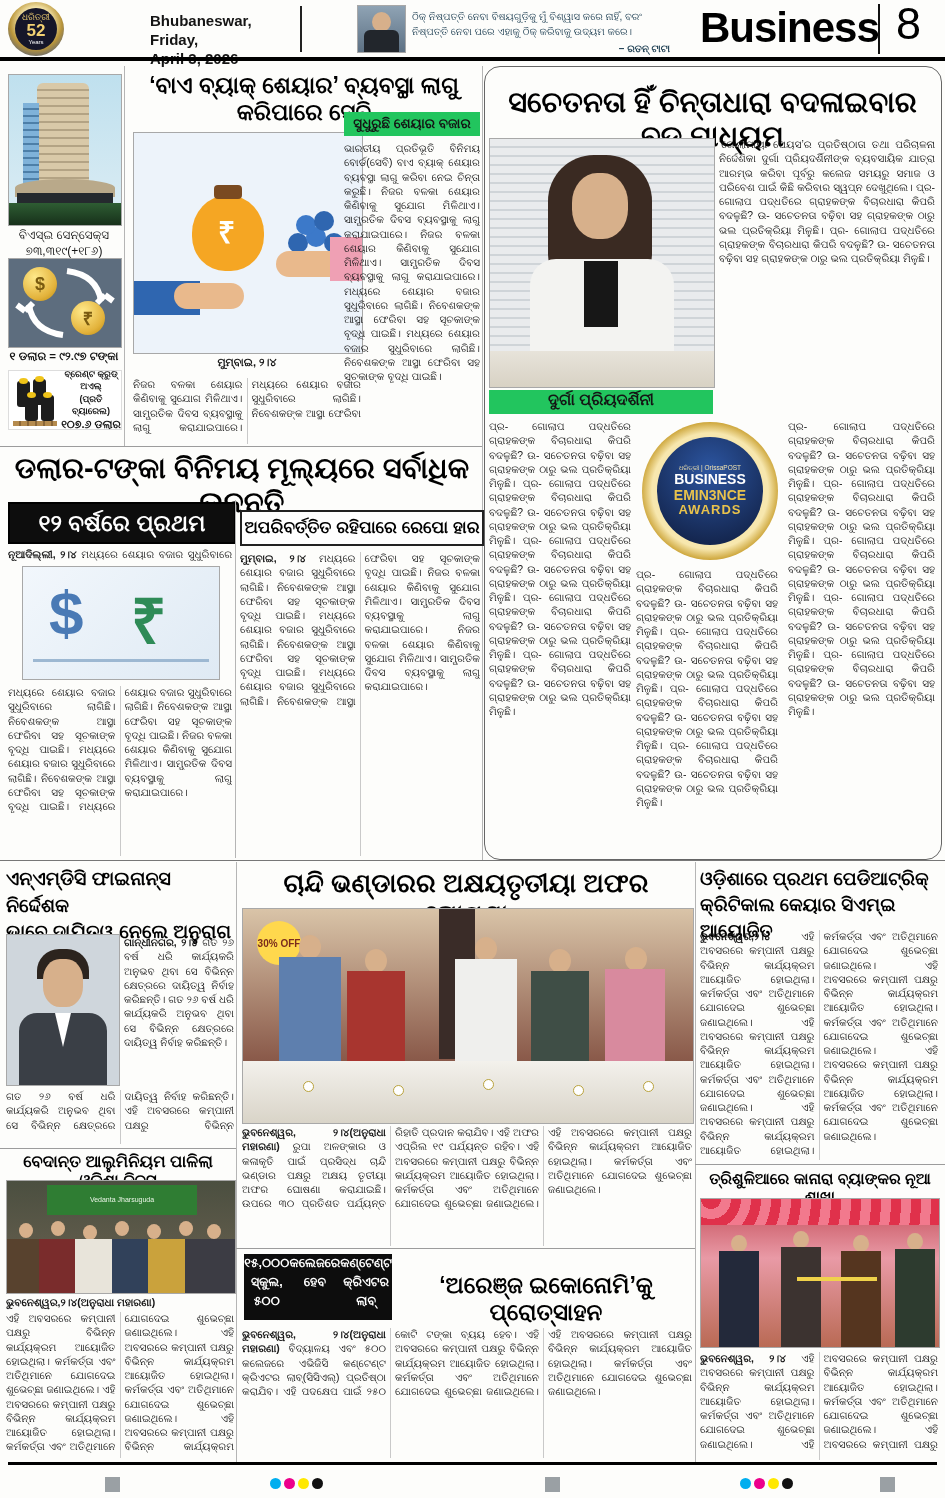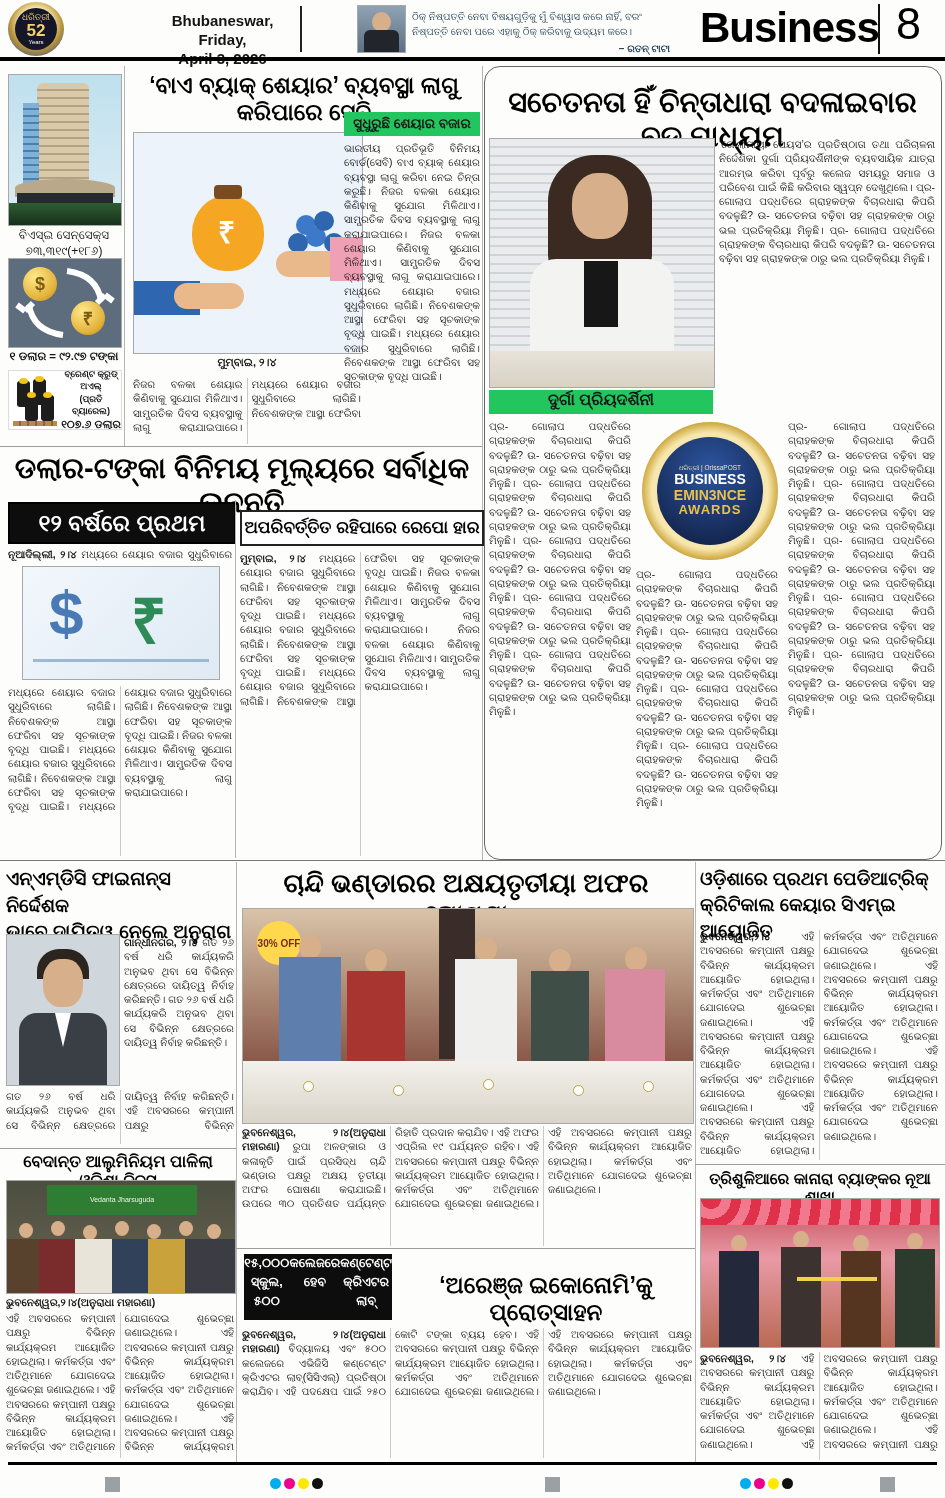--- a/index.html
+++ b/index.html
@@ -47,21 +47,21 @@
 
 <div class="page">
 
   <div class="abs logo-outer">
     <div class="logo-inner">
       <span style="font-size:9px;">ଧରିତ୍ରୀ</span>
       <span style="font-size:17px;font-weight:bold;text-align:right;">52</span>
       <span style="font-size:6px;color:#fff;">Years</span>
     </div>
   </div>
-  <div class="abs" style="left:150px;top:12px;width:145px;text-align:center;font-weight:bold;font-size:15px;line-height:1.25;">
+  <div class="abs" style="left:150px;top:12px;width:145px;text-align:left;font-weight:bold;font-size:15px;line-height:1.25;">
     <div>Bhubaneswar, Friday,</div>
     <div>April 3, 2026</div>
   </div>
   <div class="abs" style="left:300px;top:6px;width:2px;height:46px;background:#222;"></div>
   <div class="abs quote-photo ph">
     <div class="face abs" style="left:14px;top:6px;width:19px;height:20px;"></div>
     <div class="abs" style="left:6px;top:24px;width:35px;height:22px;background:#22262c;border-radius:6px 6px 0 0;"></div>
   </div>
   <div class="abs" style="left:412px;top:9px;width:258px;font-size:10px;line-height:1.5;color:#133;color:#1d3e52;">
     <span>ଠିକ୍ ନିଷ୍ପତ୍ତି ନେବା ବିଷୟଗୁଡ଼ିକୁ ମୁଁ ବିଶ୍ୱାସ କରେ ନାହିଁ, ବରଂ ନିଷ୍ପତ୍ତି ନେବା ପରେ ଏହାକୁ ଠିକ୍ କରିବାକୁ ଉଦ୍ୟମ କରେ।</span>

